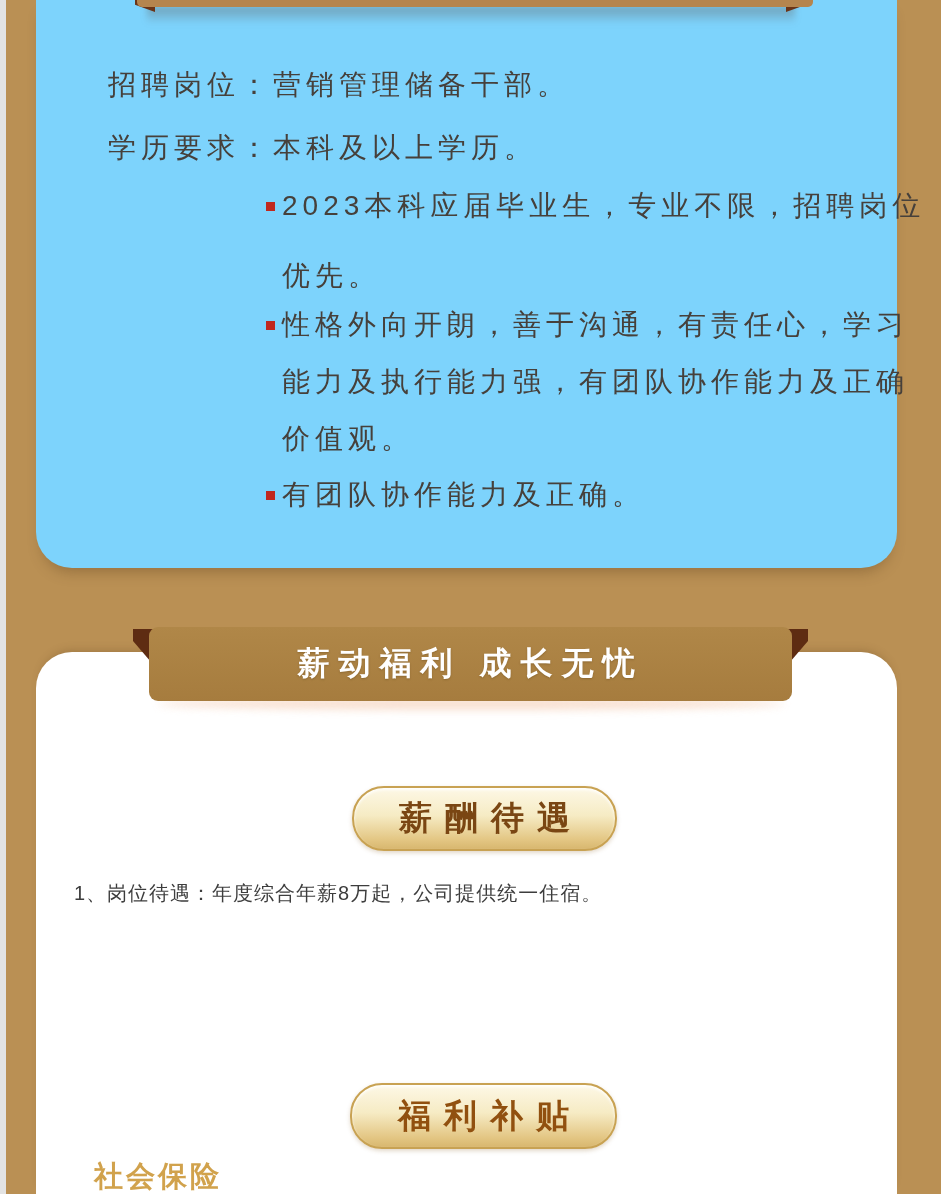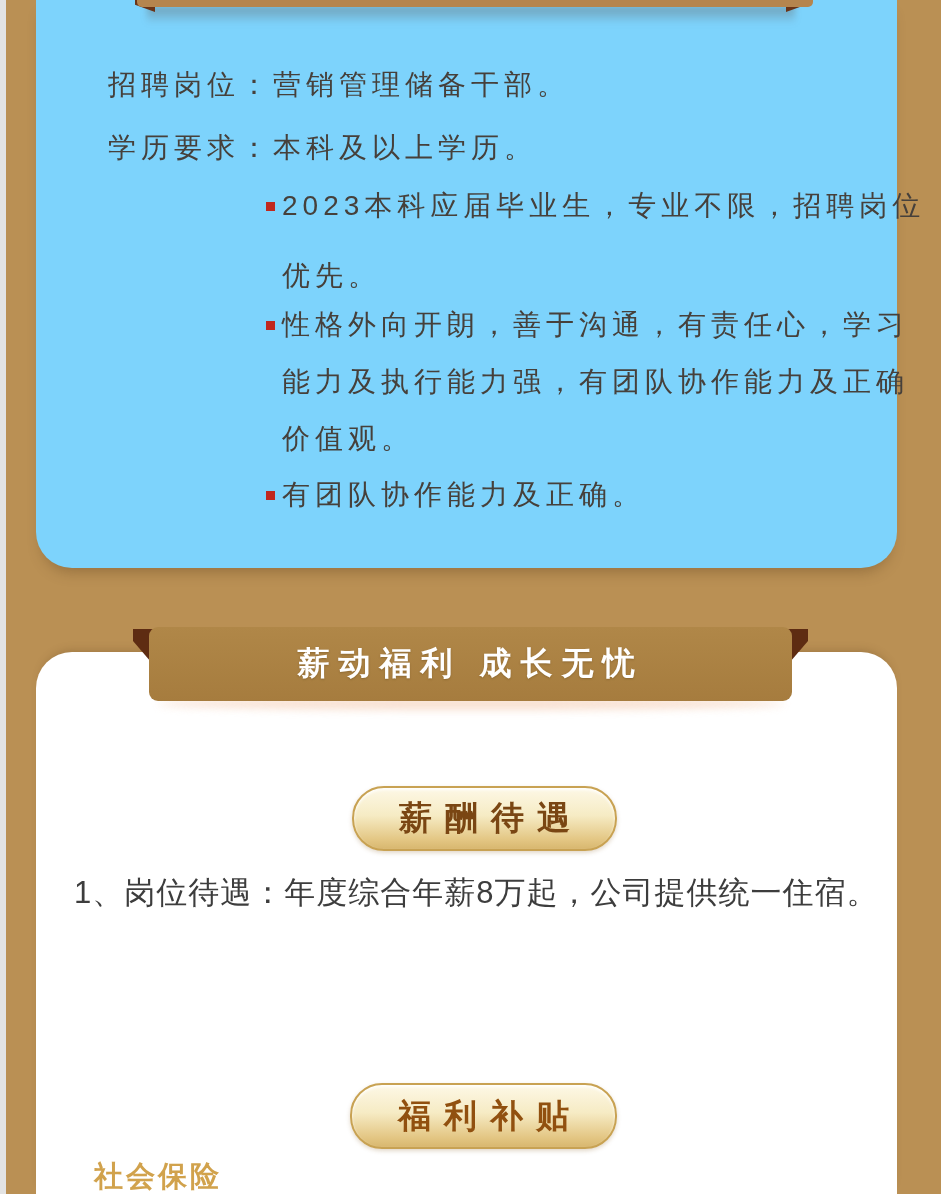--- a/index.html
+++ b/index.html
@@ -54,21 +54,21 @@
     background:linear-gradient(180deg,#fdf8e6 0%,#f6ebc4 45%,#e3c683 85%,#d8b76f 100%);
     box-shadow:inset 0 2px 3px rgba(255,255,255,.9),0 2px 4px rgba(140,100,40,.25);
     display:flex;align-items:center;justify-content:center;}
   .pill-text{font-size:33px;font-weight:bold;letter-spacing:13px;text-indent:13px;white-space:nowrap;}
   .pill1{left:316px;top:134px;width:261px;height:61px;}
   .pill1 .pill-text{color:#7a4613;}
   .pill2{left:314px;top:431px;width:263px;height:62px;}
   .pill2 .pill-text{color:#91500f;}
 
   
-  .slist{position:absolute;font-size:31px;letter-spacing:1px;color:#3d3d3d;white-space:nowrap;line-height:34px;}
+  .slist{position:absolute;font-size:20px;letter-spacing:1px;color:#3d3d3d;white-space:nowrap;line-height:34px;}
   .gold-head{position:absolute;font-size:29px;font-weight:bold;letter-spacing:3px;color:#d1a24c;white-space:nowrap;}
 </style>
 </head>
 <body>
 
 <div class="abs left-strip"></div>
 
 <div class="abs top-ribbon-nub-l"></div>
 <div class="abs top-ribbon-nub-r"></div>
 <div class="abs top-ribbon-shadow"></div>

